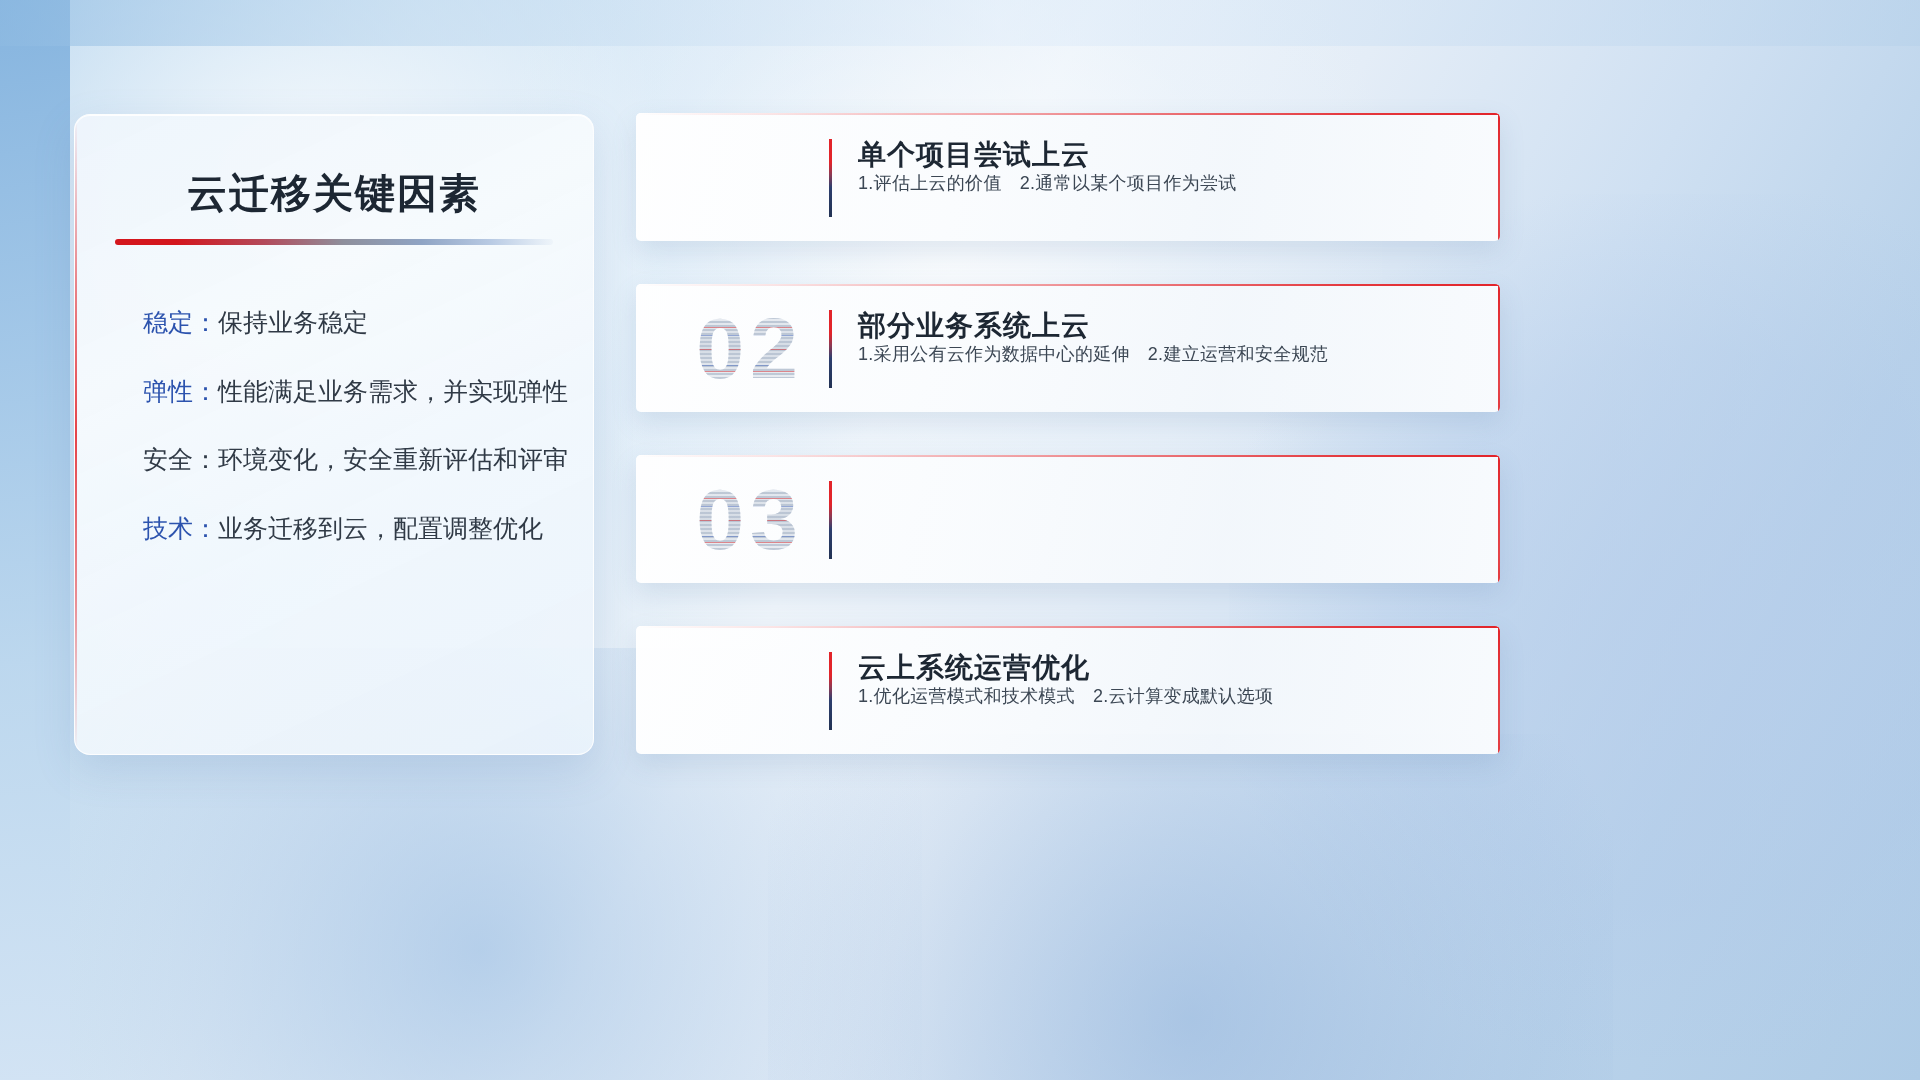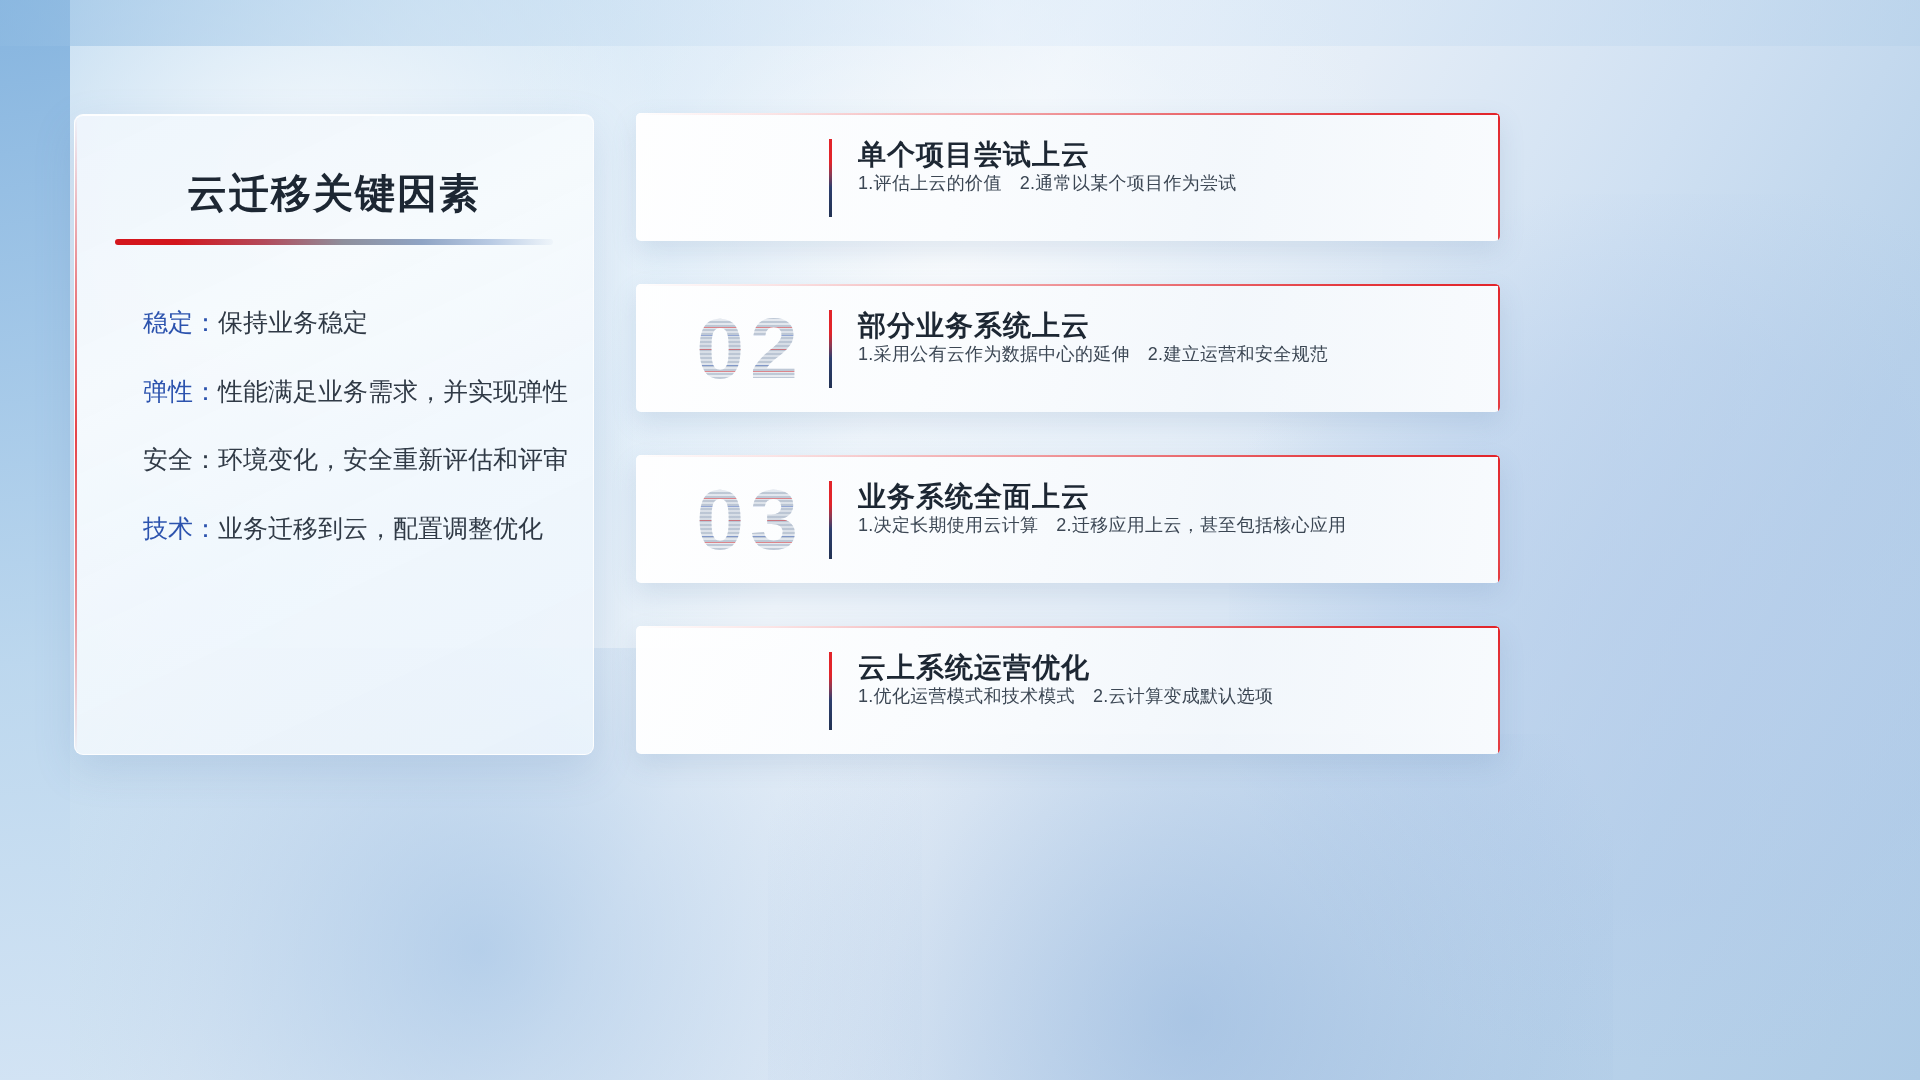--- a/index.html
+++ b/index.html
@@ -52,21 +52,21 @@
   }
   .bg-stripe-top {
     position:absolute; left:0; top:0; width:100%; height:46px;
     background:linear-gradient(90deg,#8fbbe2 0%,#bcd7ee 22%,#e2eefa 52%,#cadef2 78%,#b6d1ea 100%);
     opacity:.55;
   }
 
   
   .left-card {
     position:absolute; left:74px; top:114px; width:520px; height:641px;
-    border-radius:9px;
+    border-radius:16px;
     background:linear-gradient(155deg,
         rgba(238,245,252,0.96) 0%,
         rgba(246,250,253,0.95) 32%,
         rgba(242,248,253,0.93) 62%,
         rgba(234,243,251,0.94) 100%);
     border:1px solid rgba(255,255,255,0.85);
     box-shadow:0 14px 40px rgba(90,130,175,0.18), inset 0 1px 0 rgba(255,255,255,0.9);
     overflow:hidden;
   }
   .left-card::after {
@@ -271,26 +271,20 @@
     </div>
   </div>
 
   <div class="rc">
     <div class="rc-num">
       <span class="glyph">03</span>
       <span class="glyph-red">03</span>
       <span class="glyph-blue">03</span>
     </div>
     <div class="rc-bar"></div>
-    <div class="rc-body">
-      <div class="rc-title">业务系统全面上云</div>
-      <div class="rc-desc">
-        <span>1.决定长期使用云计算</span><span class="gap"></span><span>2.迁移应用上云，甚至包括核心应用</span>
-      </div>
-    </div>
   </div>
 
   <div class="rc">
     <div class="rc-bar"></div>
     <div class="rc-body">
       <div class="rc-title">云上系统运营优化</div>
       <div class="rc-desc">
         <span>1.优化运营模式和技术模式</span><span class="gap"></span><span>2.云计算变成默认选项</span>
       </div>
     </div>

